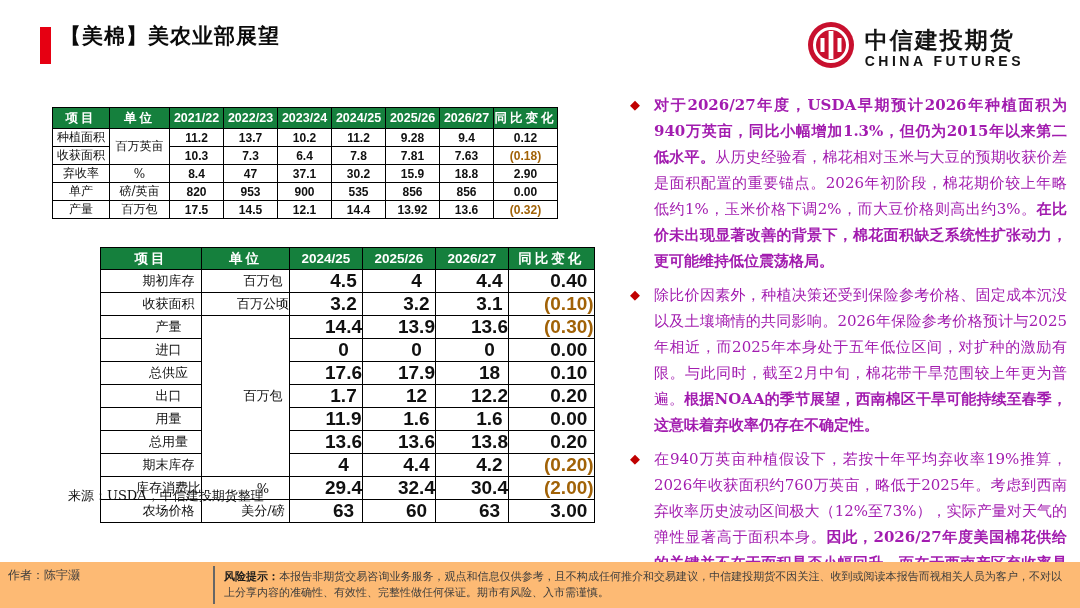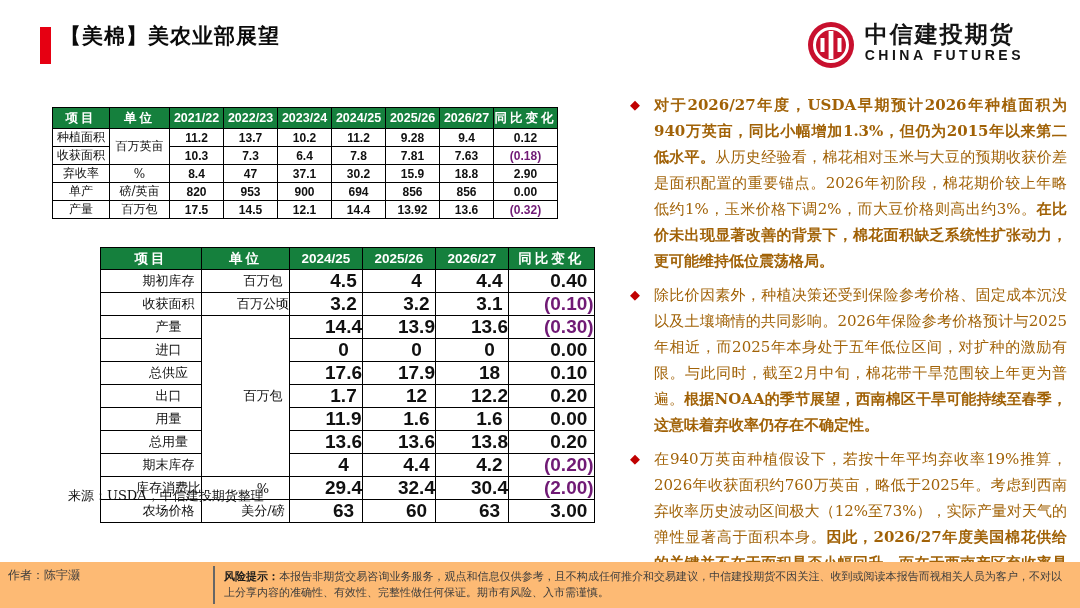--- a/index.html
+++ b/index.html
@@ -3,53 +3,53 @@
 <meta charset="utf-8">
 <style>
   html,body{margin:0;padding:0;}
   body{width:1080px;height:608px;background:#fff;overflow:hidden;}
   .page{position:relative;width:1080px;height:608px;font-family:"Liberation Sans",sans-serif;background:#fff;}
 
   
   .accent-bar{position:absolute;left:40px;top:27px;width:11px;height:37px;background:#E60012;}
   .title{position:absolute;left:60px;top:22px;margin:0;font-size:21px;font-weight:800;
          color:#0a0a0a;letter-spacing:1px;font-family:"Liberation Sans",sans-serif;}
-  .logo{position:absolute;right:56px;top:21px;display:flex;align-items:flex-start;gap:10px;}
+  .logo{position:absolute;right:56px;top:21px;display:flex;align-items:flex-end;gap:10px;}
   .logo-cn{font-size:23px;font-weight:700;color:#141414;letter-spacing:2px;line-height:26px;}
   .logo-en{font-size:14px;font-weight:700;color:#141414;letter-spacing:3.5px;line-height:16px;}
 
   
   table{border-collapse:collapse;table-layout:fixed;background:#fff;}
   th,td{border:1px solid #000;text-align:center;padding:0;overflow:hidden;white-space:nowrap;}
   thead th{background:#15803d;color:#fff;font-weight:700;}
   .cnhead{font-family:"DejaVu Serif",serif;letter-spacing:3px;}
   .year{font-family:"Liberation Sans",sans-serif;}
   .item,.unit{font-family:"DejaVu Serif",serif;color:#101010;}
   .val{font-family:"Liberation Sans",sans-serif;font-weight:700;color:#101010;}
-  .neg{color:#701a75;}
+  .neg{color:#a16207;}
 
   #t1{position:absolute;left:52px;top:107px;}
   #t1 th{height:20px;font-size:12.5px;}
   #t1 td{height:15px;font-size:12px;}
   #t1 .val{font-size:12px;}
 
   #t2{position:absolute;left:100px;top:247px;}
   #t2 th{height:21px;font-size:13.5px;}
   #t2 td{height:17px;font-size:13px;padding-left:35px;}
   #t2 .val{font-size:19px;}
 
   .source{position:absolute;left:68px;top:487px;font-size:13px;color:#111;
           font-family:"DejaVu Serif",serif;text-align:center;}
 
   
   .bullets{position:absolute;left:630px;top:92px;width:437px;}
   .bullet{display:flex;margin-bottom:8px;}
   .diamond{flex:0 0 24px;width:24px;color:#C00000;font-size:13px;line-height:26px;}
   .btext{margin:0;flex:1;font-size:15px;line-height:26px;text-align:justify;
-         font-family:"DejaVu Serif",serif;color:#a16207;}
+         font-family:"DejaVu Serif",serif;color:#a21caf;}
   .btext .bold{font-weight:700;}
 
   
   .footer{position:absolute;left:0;bottom:0;width:1080px;height:46px;background:#fdba74;}
   .f-left{position:absolute;left:8px;top:5px;font-size:12px;line-height:17px;color:#3c3c3c;}
   .f-divider{position:absolute;left:213px;top:4px;width:2px;height:38px;background:#666;}
   .f-risk{position:absolute;left:224px;top:6px;width:838px;font-size:11px;line-height:16px;
           color:#3c3c3c;text-align:justify;}
   .risk-label{font-weight:700;color:#1a1a1a;}
 </style>
@@ -132,21 +132,21 @@
           <td class="val">15.9</td>
           <td class="val">18.8</td>
           <td class="val yoy">2.90</td>
         </tr>
         <tr>
           <td class="item">单产</td>
           <td class="unit">磅/英亩</td>
           <td class="val">820</td>
           <td class="val">953</td>
           <td class="val">900</td>
-          <td class="val">694</td>
+          <td class="val">535</td>
           <td class="val">856</td>
           <td class="val">856</td>
           <td class="val yoy">0.00</td>
         </tr>
         <tr>
           <td class="item">产量</td>
           <td class="unit">百万包</td>
           <td class="val">17.5</td>
           <td class="val">14.5</td>
           <td class="val">12.1</td>

